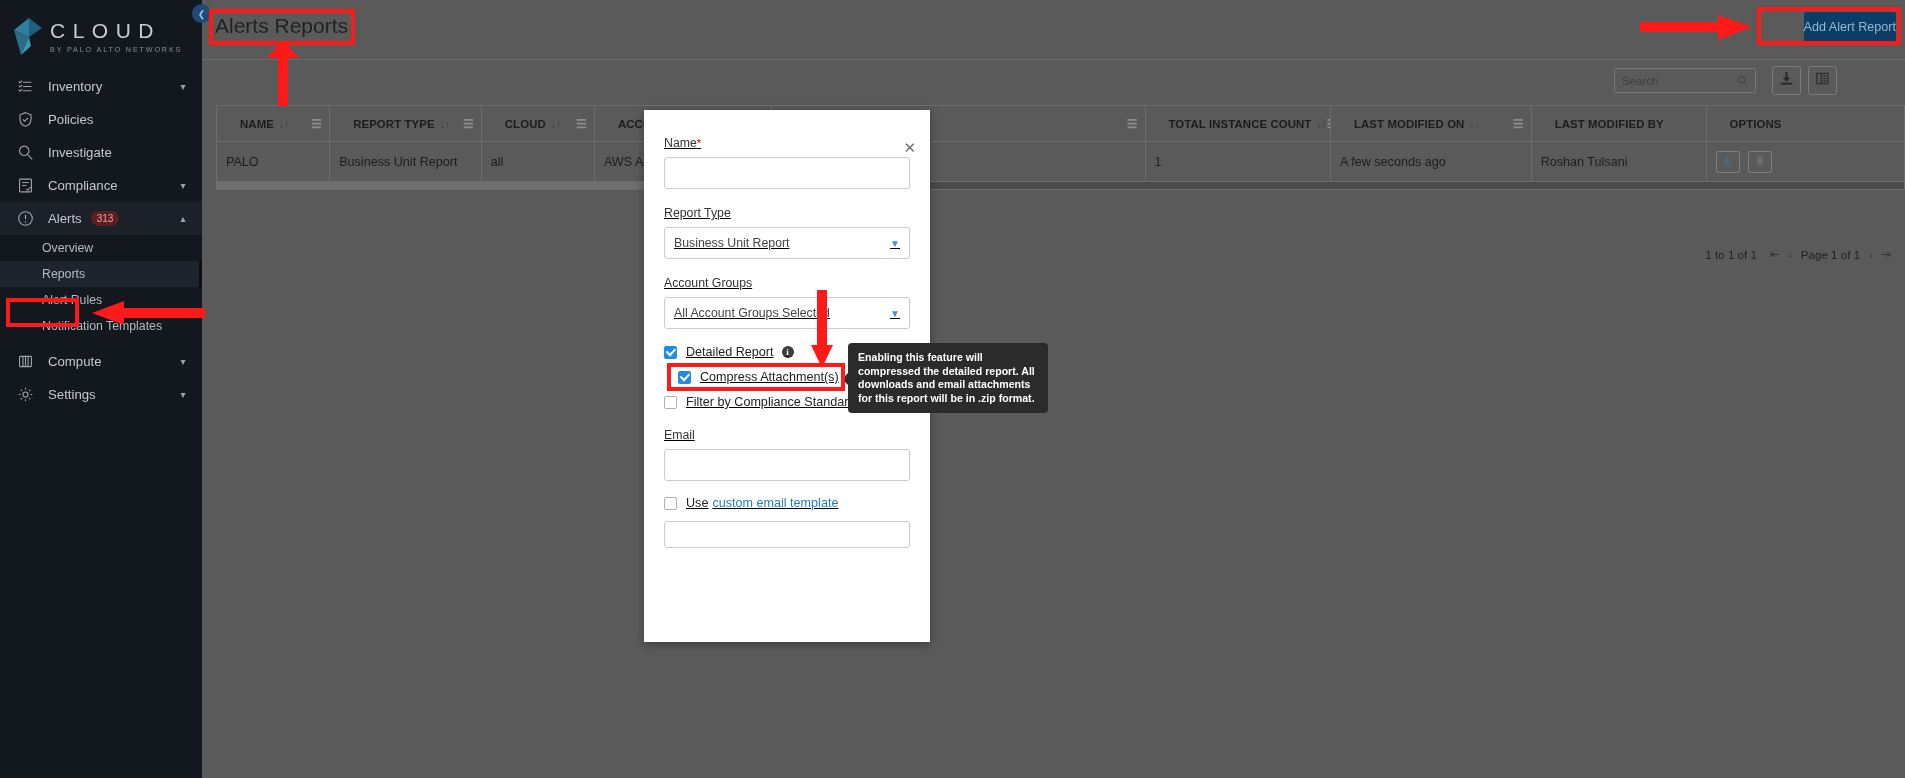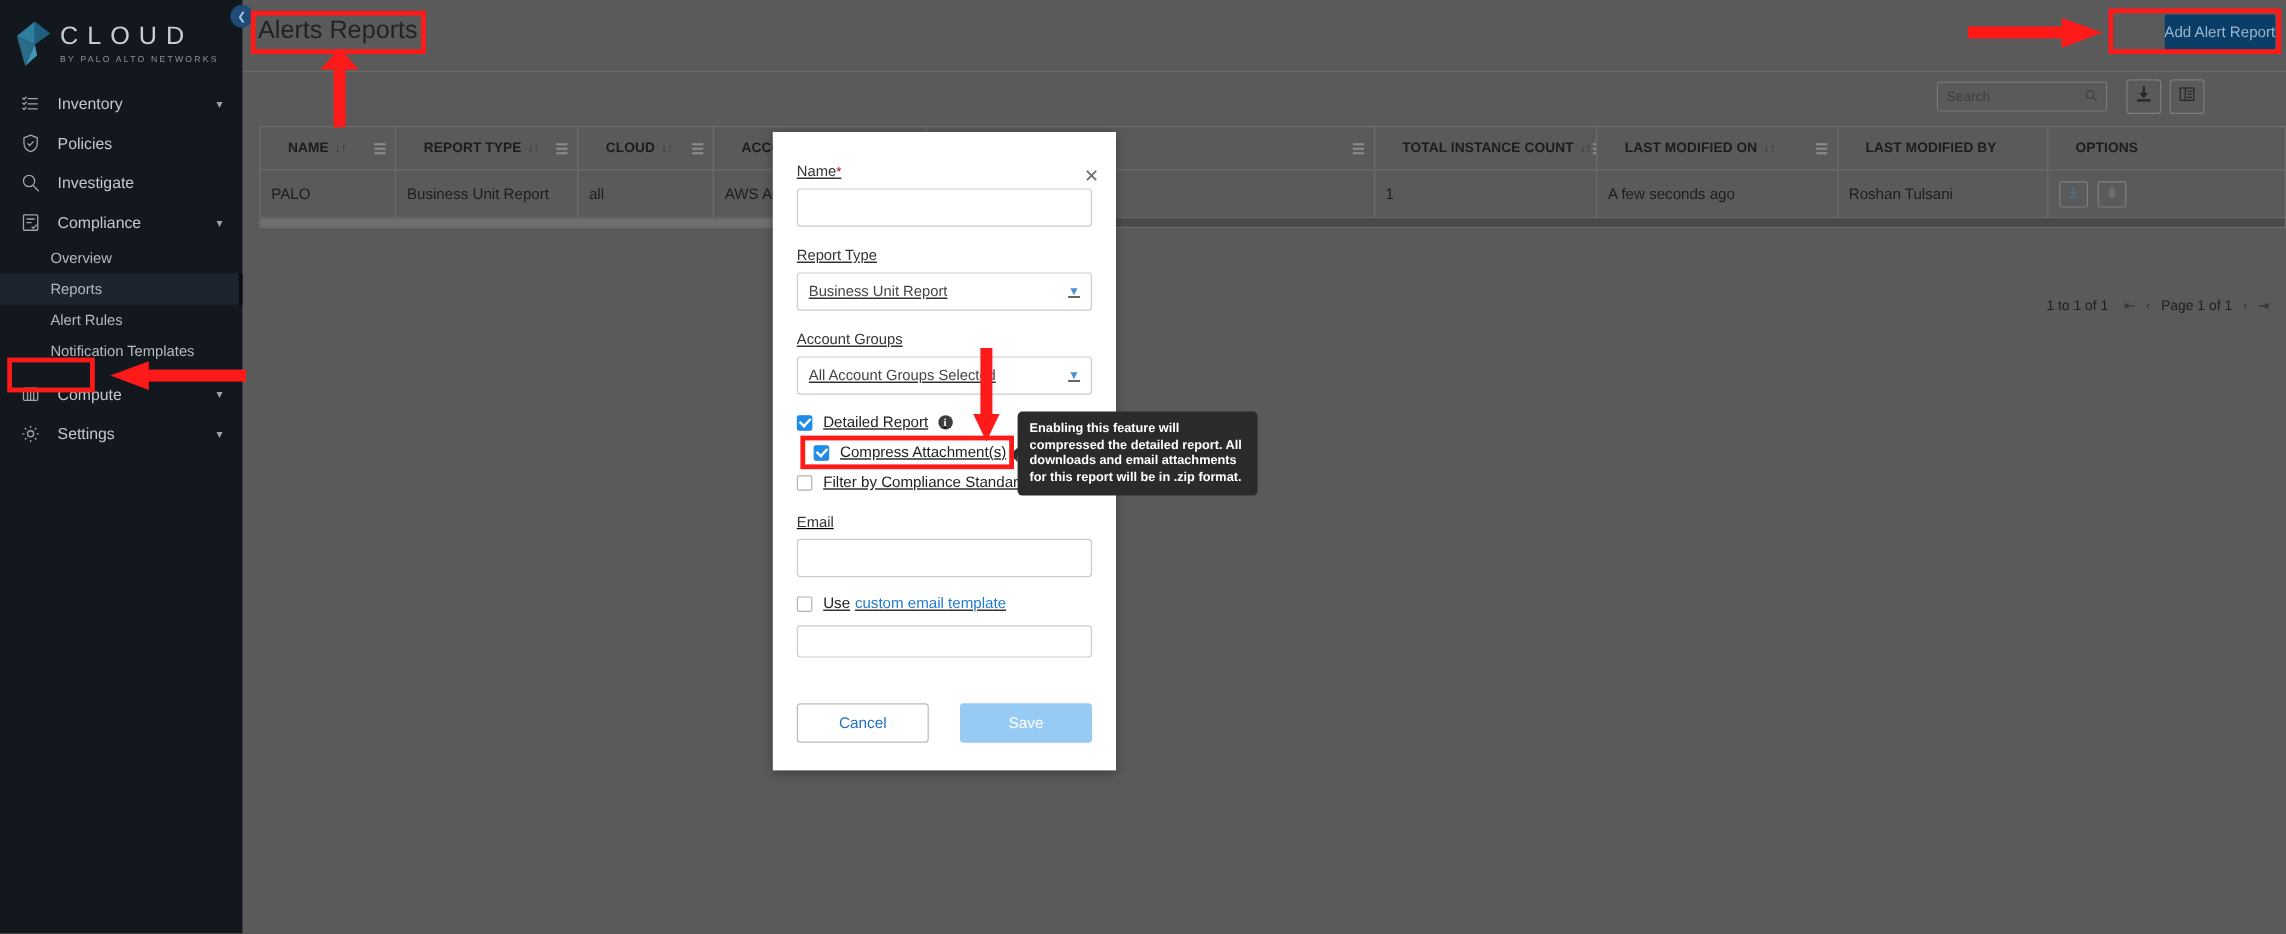--- a/index.html
+++ b/index.html
@@ -350,20 +350,32 @@
         <svg width="17" height="17" viewBox="0 0 20 20" stroke="#9ba3ab" stroke-width="1.3" fill="none">
           <rect x="3" y="2.5" width="14" height="15" rx="1"></rect>
             <path d="M6 6.5h8M6 10h5"></path>
             <path d="M11 14l1.6 1.6L16 12"></path>
         </svg>
       </span>
       <span class="nav-label">Compliance</span>
       <span class="chev">▾</span>
     </div>
 
+    <div class="nav-item expanded">
+      <span class="nav-ico">
+        <svg width="17" height="17" viewBox="0 0 20 20" stroke="#9ba3ab" stroke-width="1.3" fill="none">
+          <circle cx="10" cy="10" r="8"></circle>
+            <path d="M10 5.5v5.5"></path>
+            <circle cx="10" cy="14" r=".9" fill="#9ba3ab" stroke="none"></circle>
+        </svg>
+      </span>
+      <span class="nav-label" style="flex:0 0 auto">Alerts</span>
+      <span class="badge">313</span>
+      <span class="chev" style="margin-left:auto">▴</span>
+    </div>
 
     <div class="subnav-item">
       <span>Overview</span>
     </div>
     <div class="subnav-item active">
       <span>Reports</span>
     </div>
     <div class="subnav-item">
       <span>Alert Rules</span>
     </div>
@@ -600,24 +612,20 @@
         <span>Use</span>
         <span class="link-blue">custom email template</span>
       </div>
 
       <div class="seg">
         <div class="on">One Time</div>
         <div>Recurring</div>
       </div>
     </div>
 
-    <div class="m-actions">
-      <button class="btn-cancel">Cancel</button>
-      <button class="btn-save">Save</button>
-    </div>
   </div>
 
   <div class="tooltip">Enabling this feature will compressed the detailed report. All downloads and email attachments for this report will be in .zip format.</div>
 
   <div class="ann ann-box ann-title-box"></div>
   <div class="ann ann-box ann-btn-box"></div>
   <div class="ann ann-box ann-reports-box"></div>
   <div class="ann ann-box ann-compress-box"></div>
 
   <svg class="ann-svg" style="left:0;top:0;width:1905px;height:778px">

